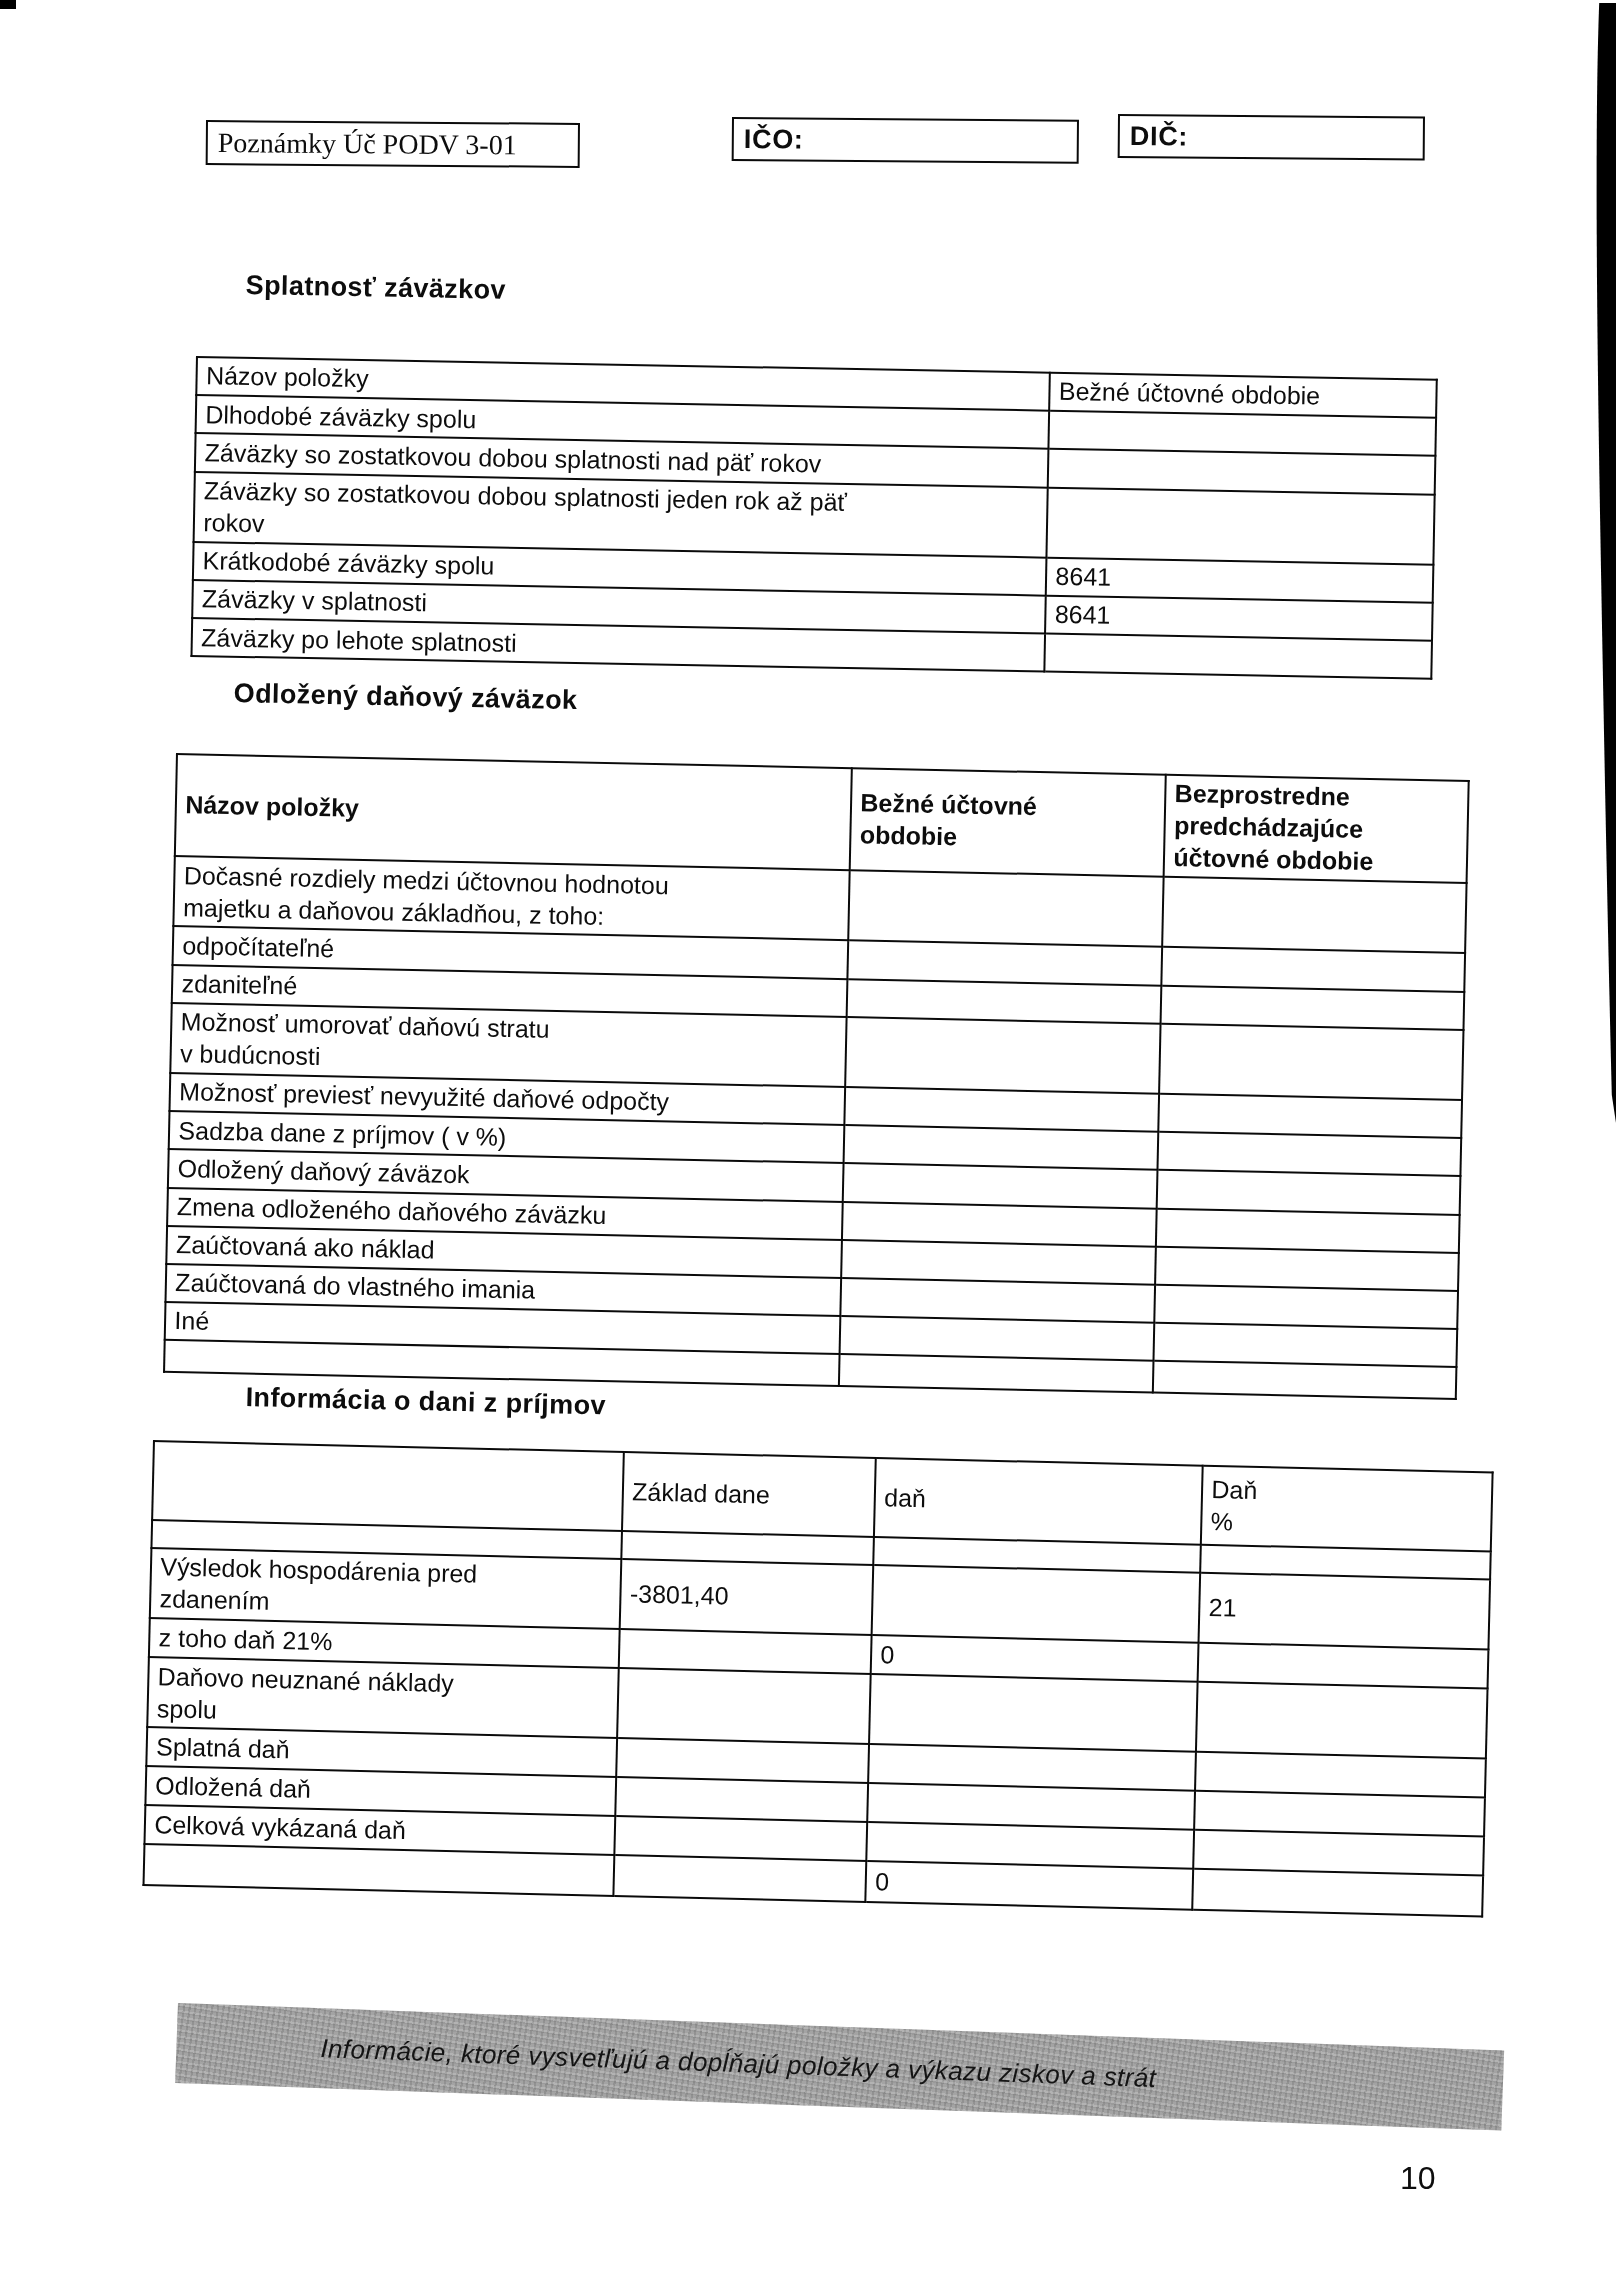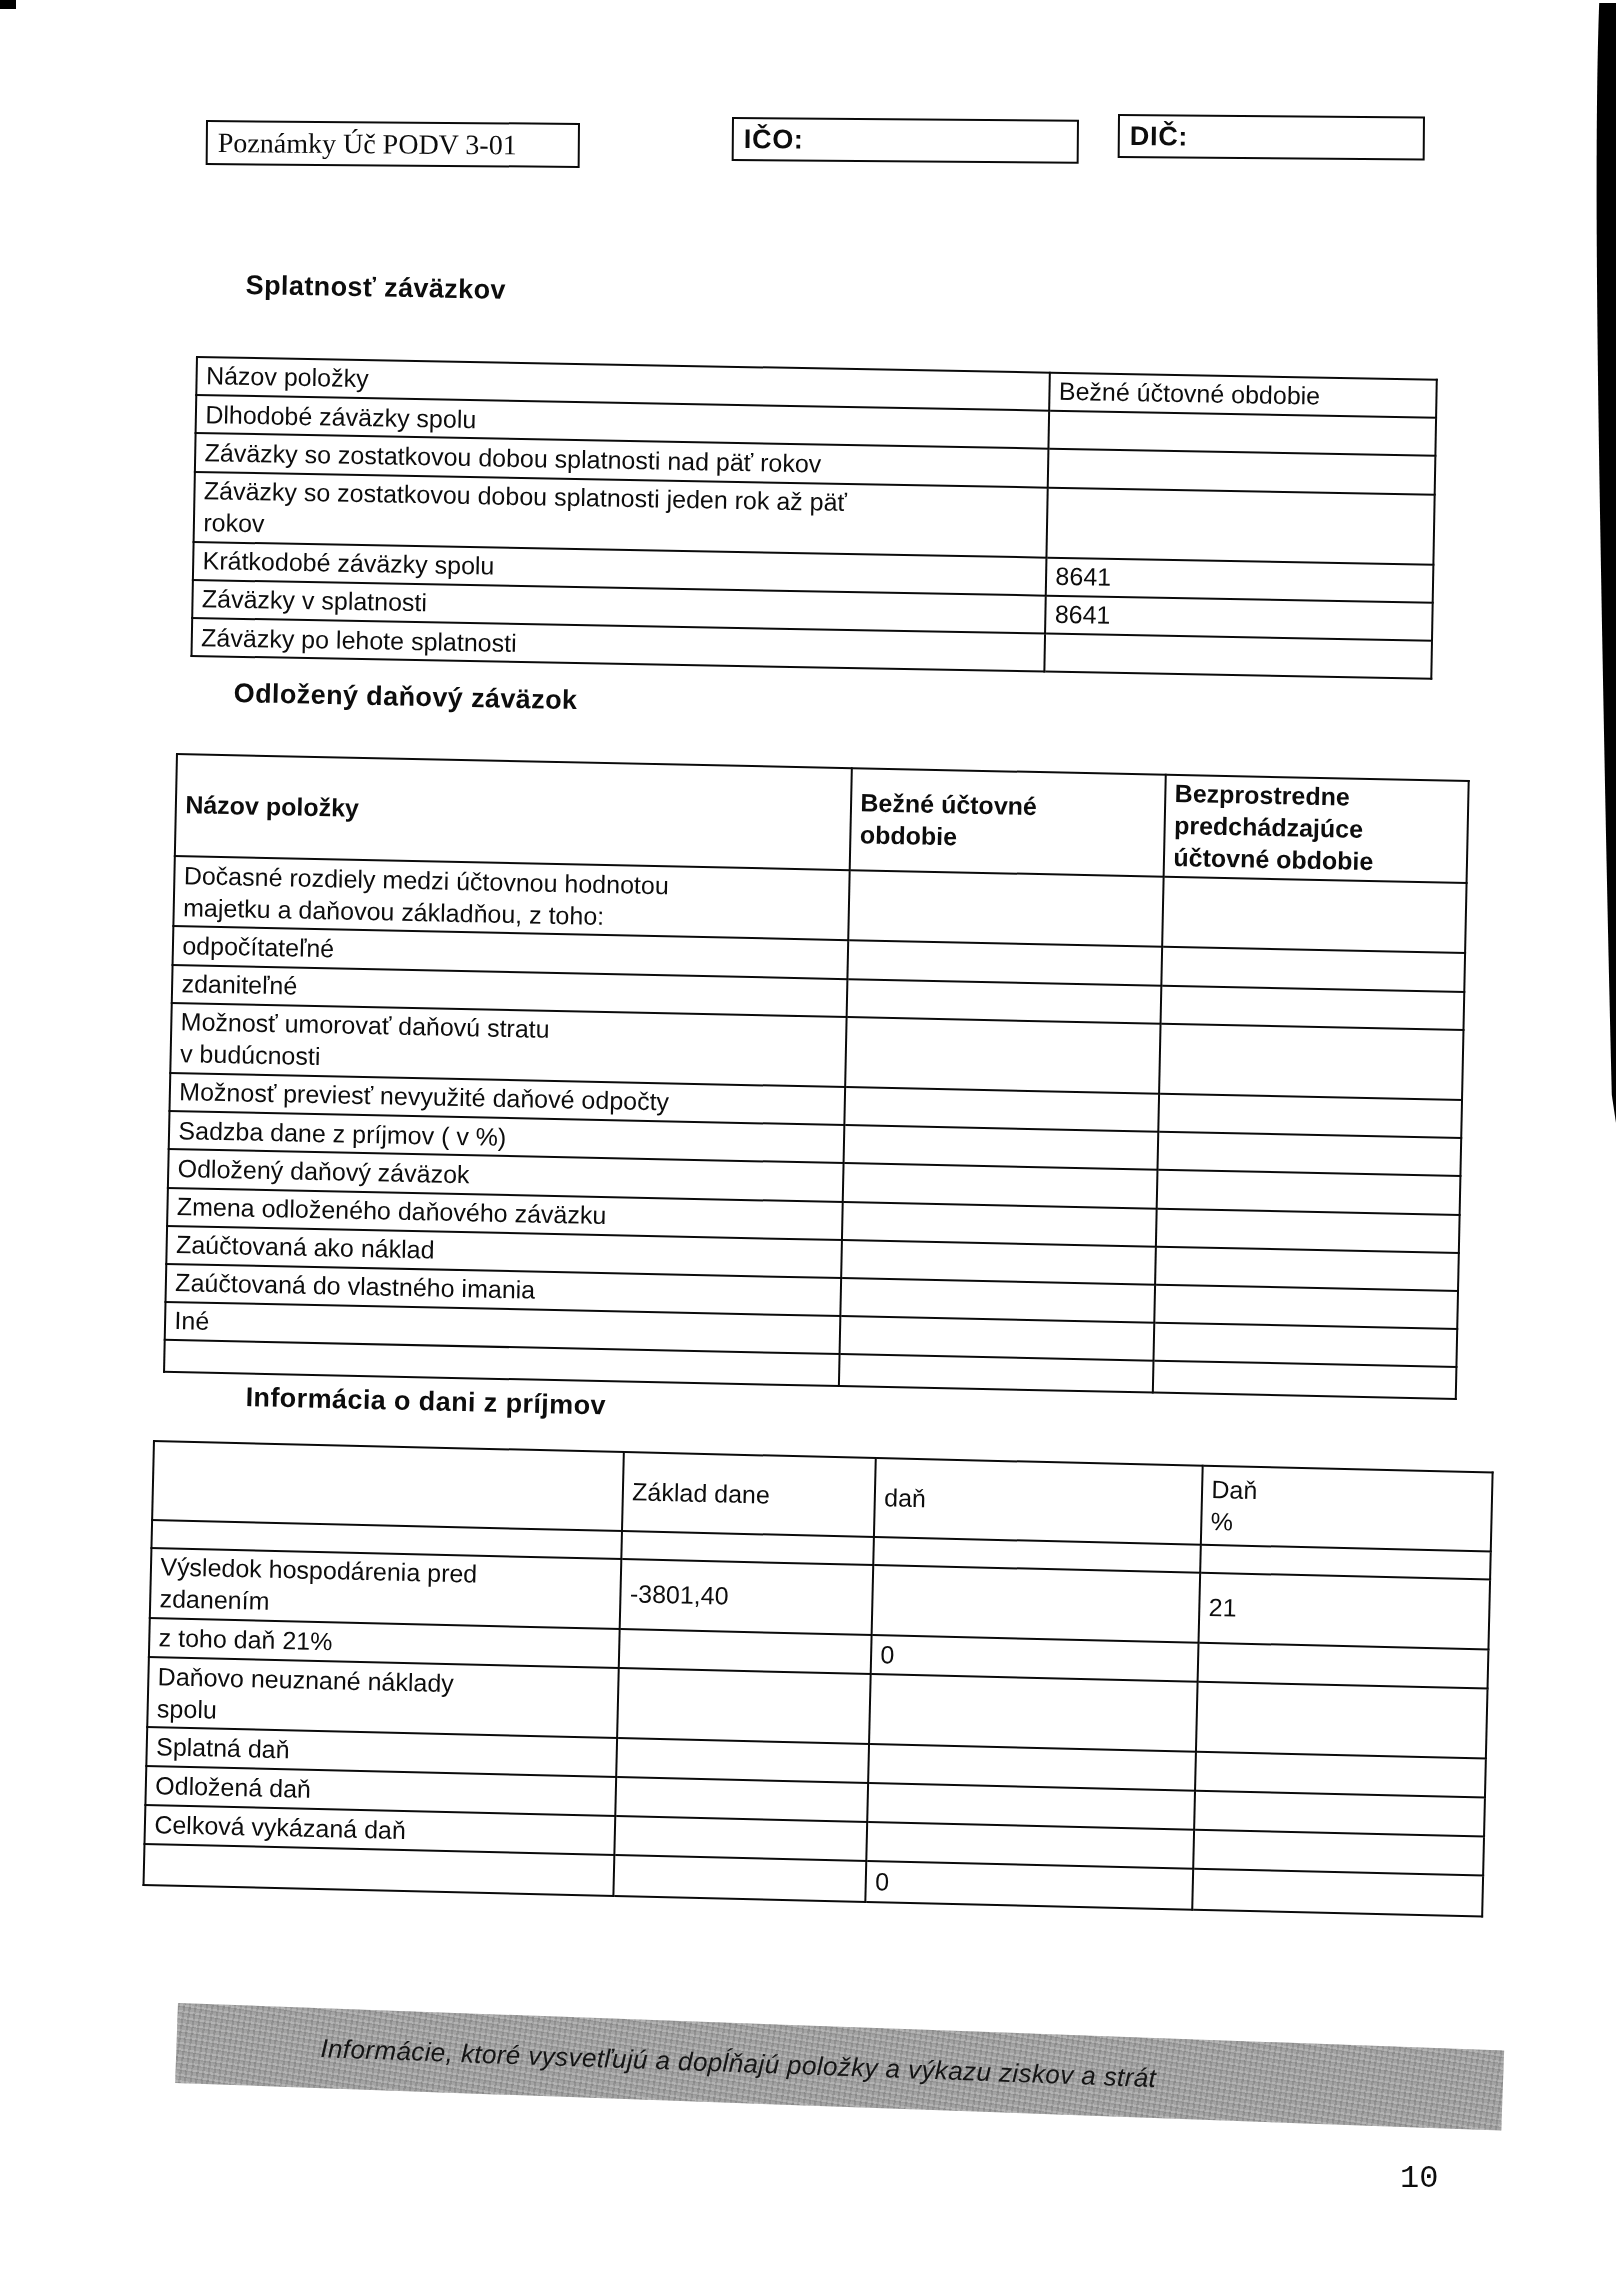--- a/index.html
+++ b/index.html
@@ -51,21 +51,21 @@
   .banner{
     width:1327px;height:80px;box-sizing:border-box;
     background-color:#a6a6a6;
     background-image:
       repeating-linear-gradient(7deg, rgba(0,0,0,.10) 0 1.4px, rgba(255,255,255,.09) 1.4px 3.5px, rgba(0,0,0,.05) 3.5px 6.3px),
       repeating-linear-gradient(96deg, rgba(0,0,0,.08) 0 2.1px, rgba(255,255,255,.07) 2.1px 5.6px);
     display:flex;align-items:center;
     padding-left:144px;
   }
   .banner span{font-style:italic;font-size:26px;color:#141414;letter-spacing:0.4px;}
-  .pagenum{font-family:Liberation Mono, monospace;font-size:32px;}
+  .pagenum{font-family:Liberation Sans, sans-serif;font-size:32px;}
 
   .corner-mark{position:absolute;left:0;top:0;width:15.5px;height:9.2px;background:#000;}
   .edge-art{position:absolute;right:0;top:0;}
 </style>
 </head>
 <body>
 
 <div class="page">
 
   <div class="corner-mark"></div>

